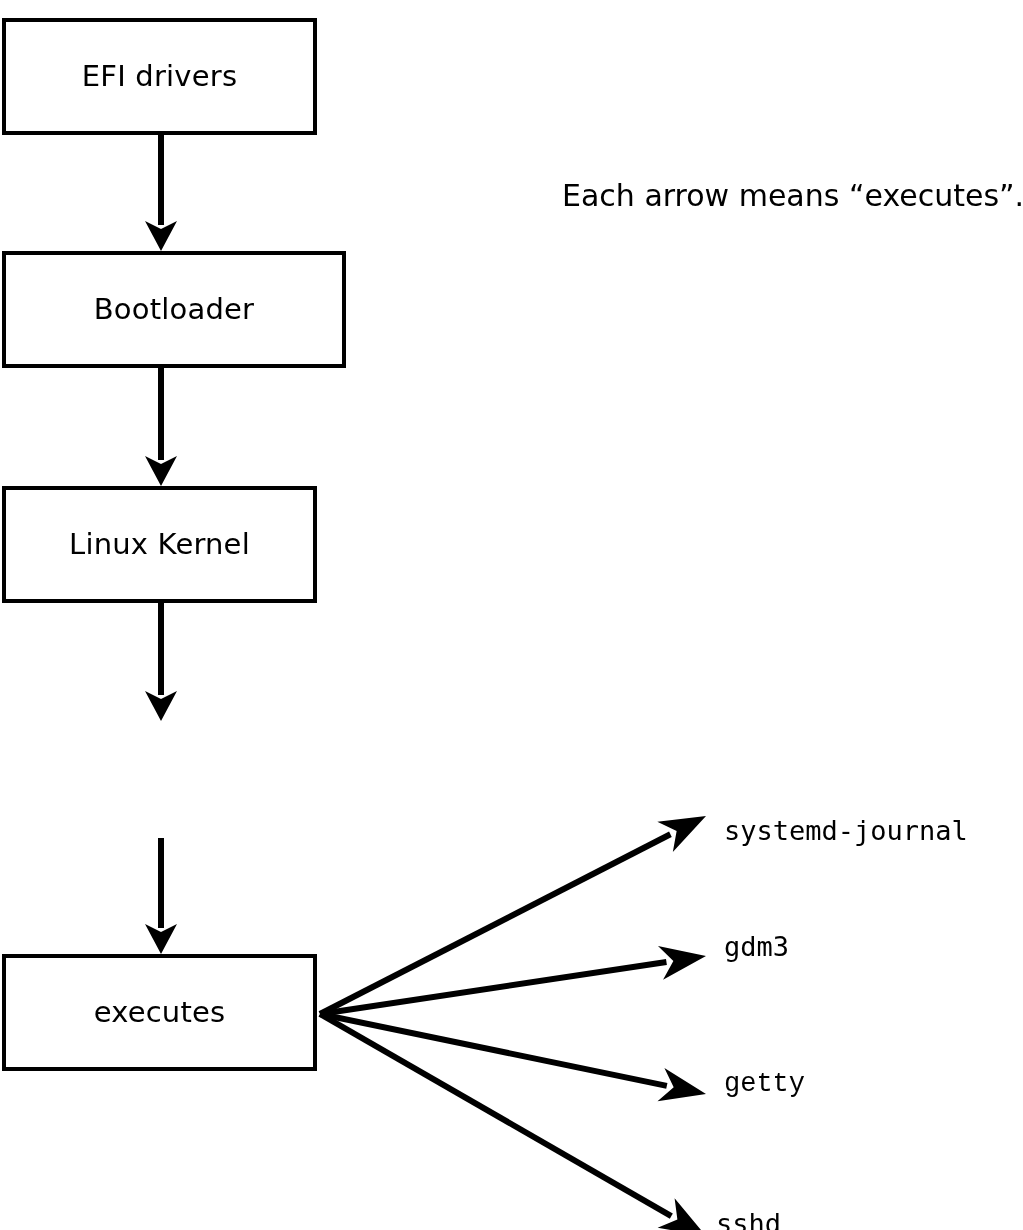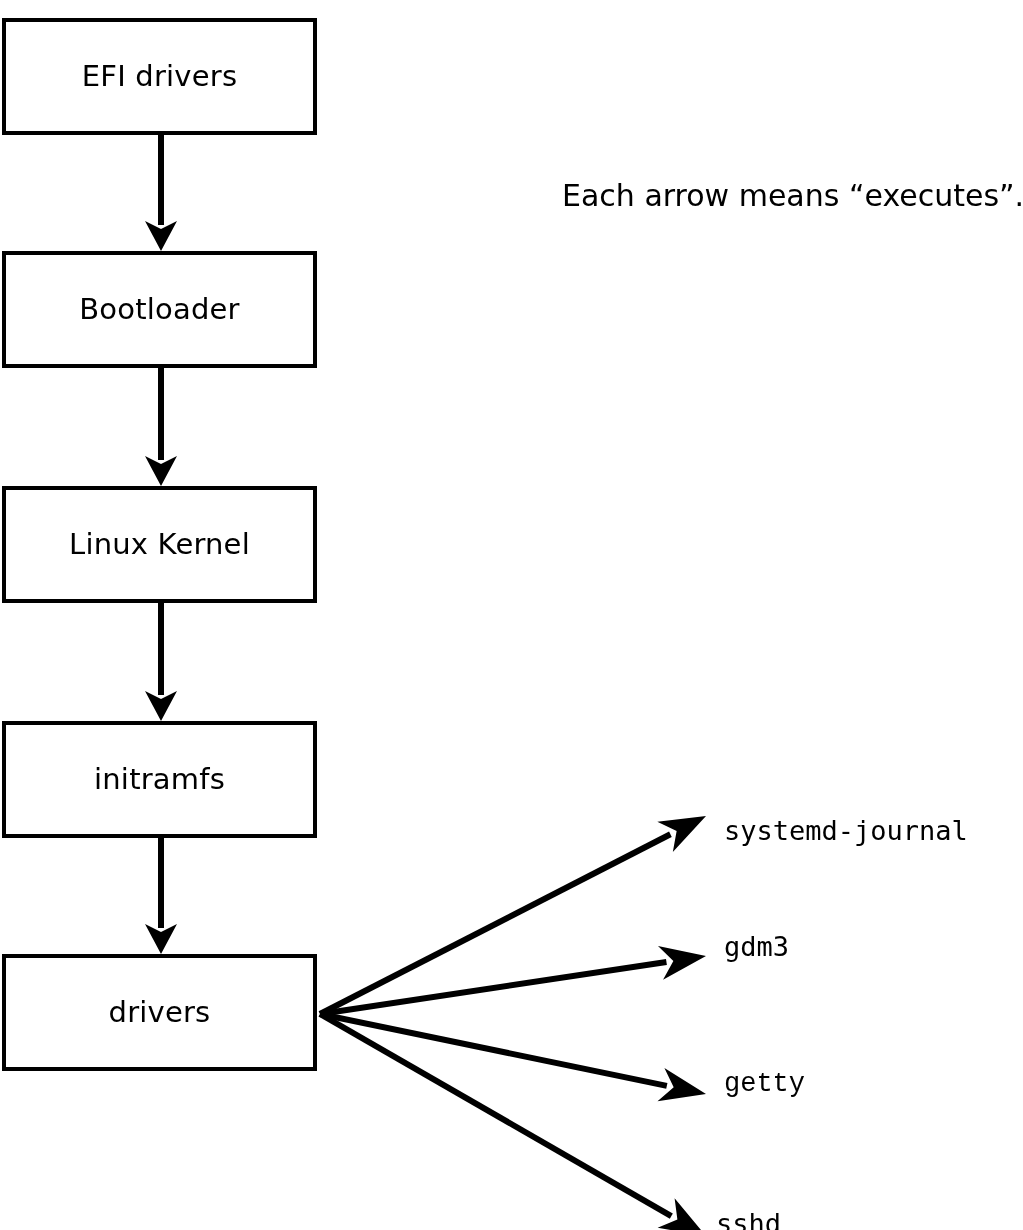--- a/index.html
+++ b/index.html
@@ -89,31 +89,28 @@
         <line x1="320" y1="998" x2="666.8323623646176" y2="1069.8823548942214" stroke="#000000" stroke-width="6" stroke-linecap="butt"></line>
         <path d="M 706 1078 L 657.5072175493542 1085.310954123392 L 673.6866989508095 1071.3029427877325 L 664.4072158892661 1052.018462133317 Z" fill="#000000"></path>
         <line x1="320" y1="998" x2="671.3256889399602" y2="1200.0577796494072" stroke="#000000" stroke-width="6" stroke-linecap="butt"></line>
         <path d="M 706 1220 L 657.6490986319523 1211.8030287973352 L 677.3936933754671 1203.5476682107608 L 674.5999859299561 1182.3298643963012 Z" fill="#000000"></path>
       </g>
   </svg>
 
   <div class="stage-box" style="left: 2px; top: 2px; width: 315px; height: 117px;">
     <span class="stage-label">EFI drivers</span>
   </div>
-  <div class="stage-box" style="left: 2px; top: 235px; width: 315px; height: 117px;">
+  <div class="stage-box" style="left: 2px; top: 235px; width: 344px; height: 117px;">
     <span class="stage-label">Bootloader</span>
   </div>
   <div class="stage-box" style="left: 2px; top: 470px; width: 315px; height: 117px;">
     <span class="stage-label">Linux Kernel</span>
   </div>
-  <div class="stage-box" style="left: 2px; top: 705px; width: 315px; height: 117px;">
-    <span class="stage-label">initramfs</span>
-  </div>
   <div class="stage-box" style="left: 2px; top: 938px; width: 315px; height: 117px;">
-    <span class="stage-label">drivers</span>
+    <span class="stage-label">executes</span>
   </div>
 
   <div class="service-label" style="left: 724px; top: 777px; margin-top: 24px;">systemd-journal</div>
   <div class="service-label" style="left: 724px; top: 917px;">gdm3</div>
   <div class="service-label" style="left: 724px; top: 1055px; font-family: Liberation Mono, monospace;">getty</div>
   <div class="service-label" style="left: 716px; top: 1194px; text-align: right;">sshd</div>
 
   <div class="caption-note" style="left: 562px; top: 165px;">Each arrow means “executes”.</div>
 
 </div>

